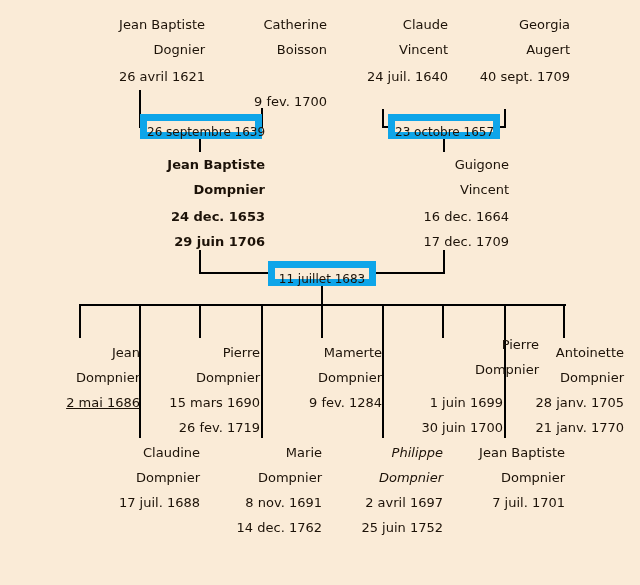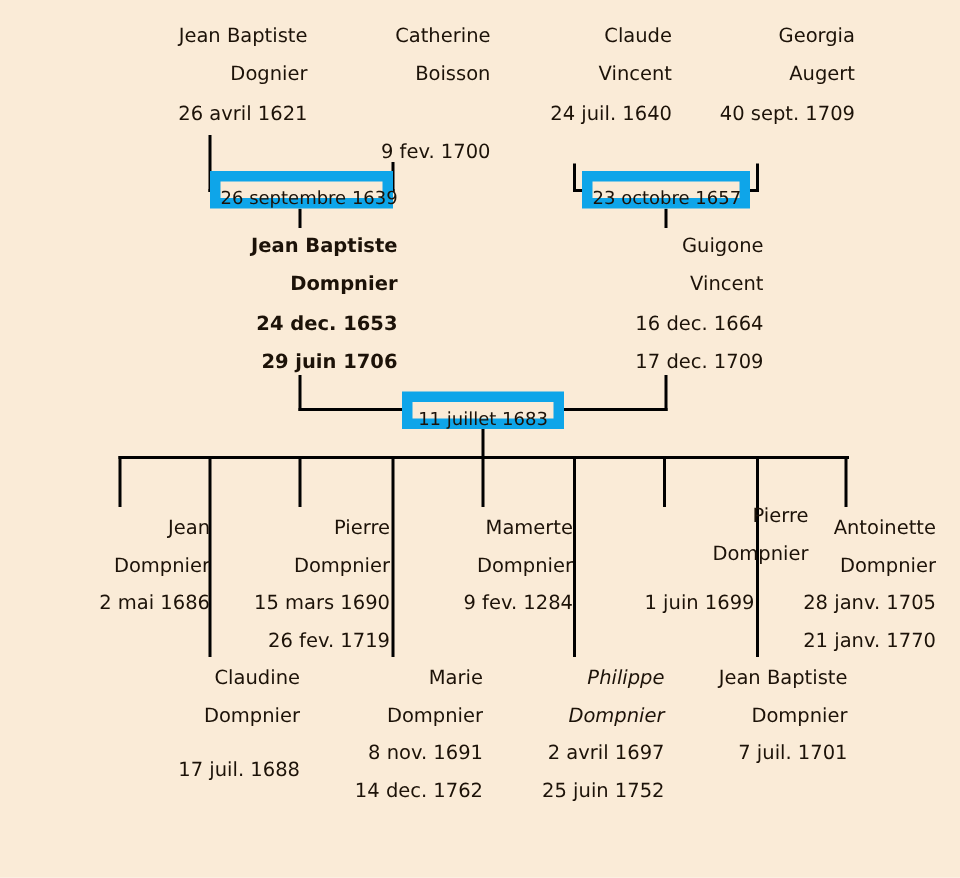--- a/index.html
+++ b/index.html
@@ -114,21 +114,21 @@
   </div>
   <div class="person" style="left:379px;top:204px;">
     <div>16 dec. 1664</div>
     <div>17 dec. 1709</div>
   </div>
 
   <div class="person w120" style="left:20px;top:340px;">
     <div>Jean</div>
     <div>Dompnier</div>
   </div>
-  <div class="person w120" style="left:20px;top:390px;">
+  <div class="person w120" style="left:20px;top:390px;text-decoration:underline;">
     <div>2 mai 1686</div>
   </div>
 
   <div class="person w120" style="left:140px;top:340px;">
     <div>Pierre</div>
     <div>Dompnier</div>
   </div>
   <div class="person w120" style="left:140px;top:390px;">
     <div>15 mars 1690</div>
     <div>26 fev. 1719</div>
@@ -141,36 +141,37 @@
   <div class="person w120" style="left:262px;top:390px;">
     <div>9 fev. 1284</div>
   </div>
 
   <div class="person w120" style="left:383px;top:332px;padding-left:36px;">
     <div>Pierre</div>
     <div>Dompnier</div>
   </div>
   <div class="person w120" style="left:383px;top:390px;">
     <div>1 juin 1699</div>
+    <div>30 juin 1700</div>
   </div>
 
   <div class="person w120" style="left:504px;top:340px;">
     <div>Antoinette</div>
     <div>Dompnier</div>
   </div>
   <div class="person w120" style="left:504px;top:390px;">
     <div>28 janv. 1705</div>
     <div>21 janv. 1770</div>
   </div>
 
   <div class="person w120" style="left:80px;top:440px;">
     <div>Claudine</div>
     <div>Dompnier</div>
   </div>
-  <div class="person w120" style="left:80px;top:501px;">
+  <div class="person w120" style="left:80px;top:490px;">
     <div>17 juil. 1688</div>
   </div>
 
   <div class="person w120" style="left:202px;top:440px;">
     <div>Marie</div>
     <div>Dompnier</div>
   </div>
   <div class="person w120" style="left:202px;top:490px;">
     <div>8 nov. 1691</div>
     <div>14 dec. 1762</div>

